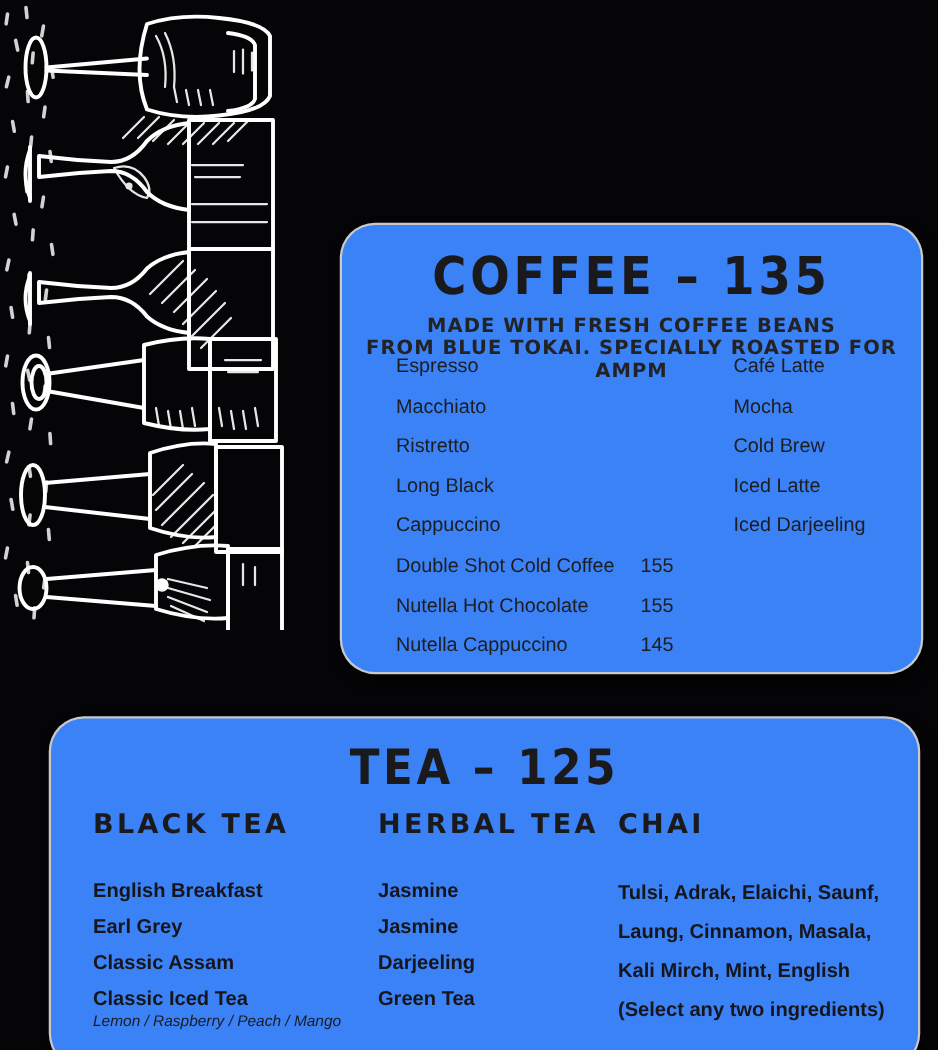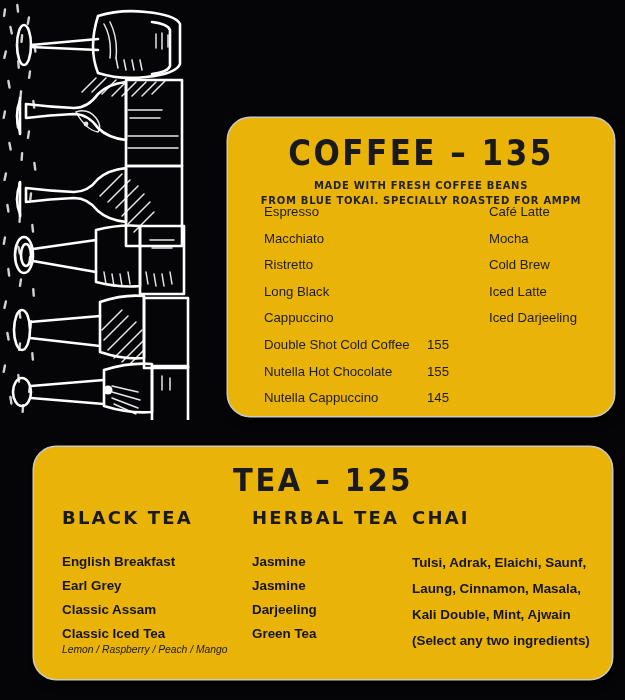--- a/index.html
+++ b/index.html
@@ -28,24 +28,25 @@
     top: 0;
     width: 225px;
     height: 420px;
     pointer-events: none;
   }
   .art-layer svg { display: block; }
 
   
   .panel {
     position: absolute;
-    background: #eab308;
+    background: #3b82f6;
     border-radius: 22px;
     box-shadow: 0 0 0 1.5px #c9c9cb,
                 3px 5px 9px rgba(0,0,0,0.85);
+    margin-top: 32px;
   }
   .panel-coffee {
     left: 228px;
     top: 118px;
     width: 386px;
     height: 298px;
   }
   .panel-tea {
     left: 34px;
     top: 447px;
@@ -68,21 +69,21 @@
     transform-origin: center top;
   }
   .coffee-title { margin: 18px 0 0 0; }
   .tea-title { margin: 17px 0 0 0; font-size: 29px; }
 
   .subtitle {
     font-family: "DejaVu Sans", sans-serif;
     font-weight: bold;
     color: #232325;
     text-align: center;
-    font-size: 10px;
+    font-size: 13px;
     letter-spacing: 0.7px;
     line-height: 15px;
     margin-top: 11px;
   }
   .subtitle span { display: block; }
 
   
   .coffee-cols {
     position: absolute;
     left: 0;
@@ -444,19 +445,19 @@
           <div class="col-head">HERBAL TEA</div>
           <div class="tea-item">Jasmine</div>
           <div class="tea-item">Jasmine</div>
           <div class="tea-item">Darjeeling</div>
           <div class="tea-item">Green Tea</div>
         </div>
       <div class="tea-col tea-col-chai" id="tea-col-2">
           <div class="col-head">CHAI</div>
           <div class="chai-line">Tulsi, Adrak, Elaichi, Saunf,</div>
           <div class="chai-line">Laung, Cinnamon, Masala,</div>
-          <div class="chai-line">Kali Double, Mint, Ajwain</div>
+          <div class="chai-line">Kali Mirch, Mint, English</div>
           <div class="chai-line">(Select any two ingredients)</div>
         </div>
     </div>
   </div>
 
 </div>
 
 </body></html>

